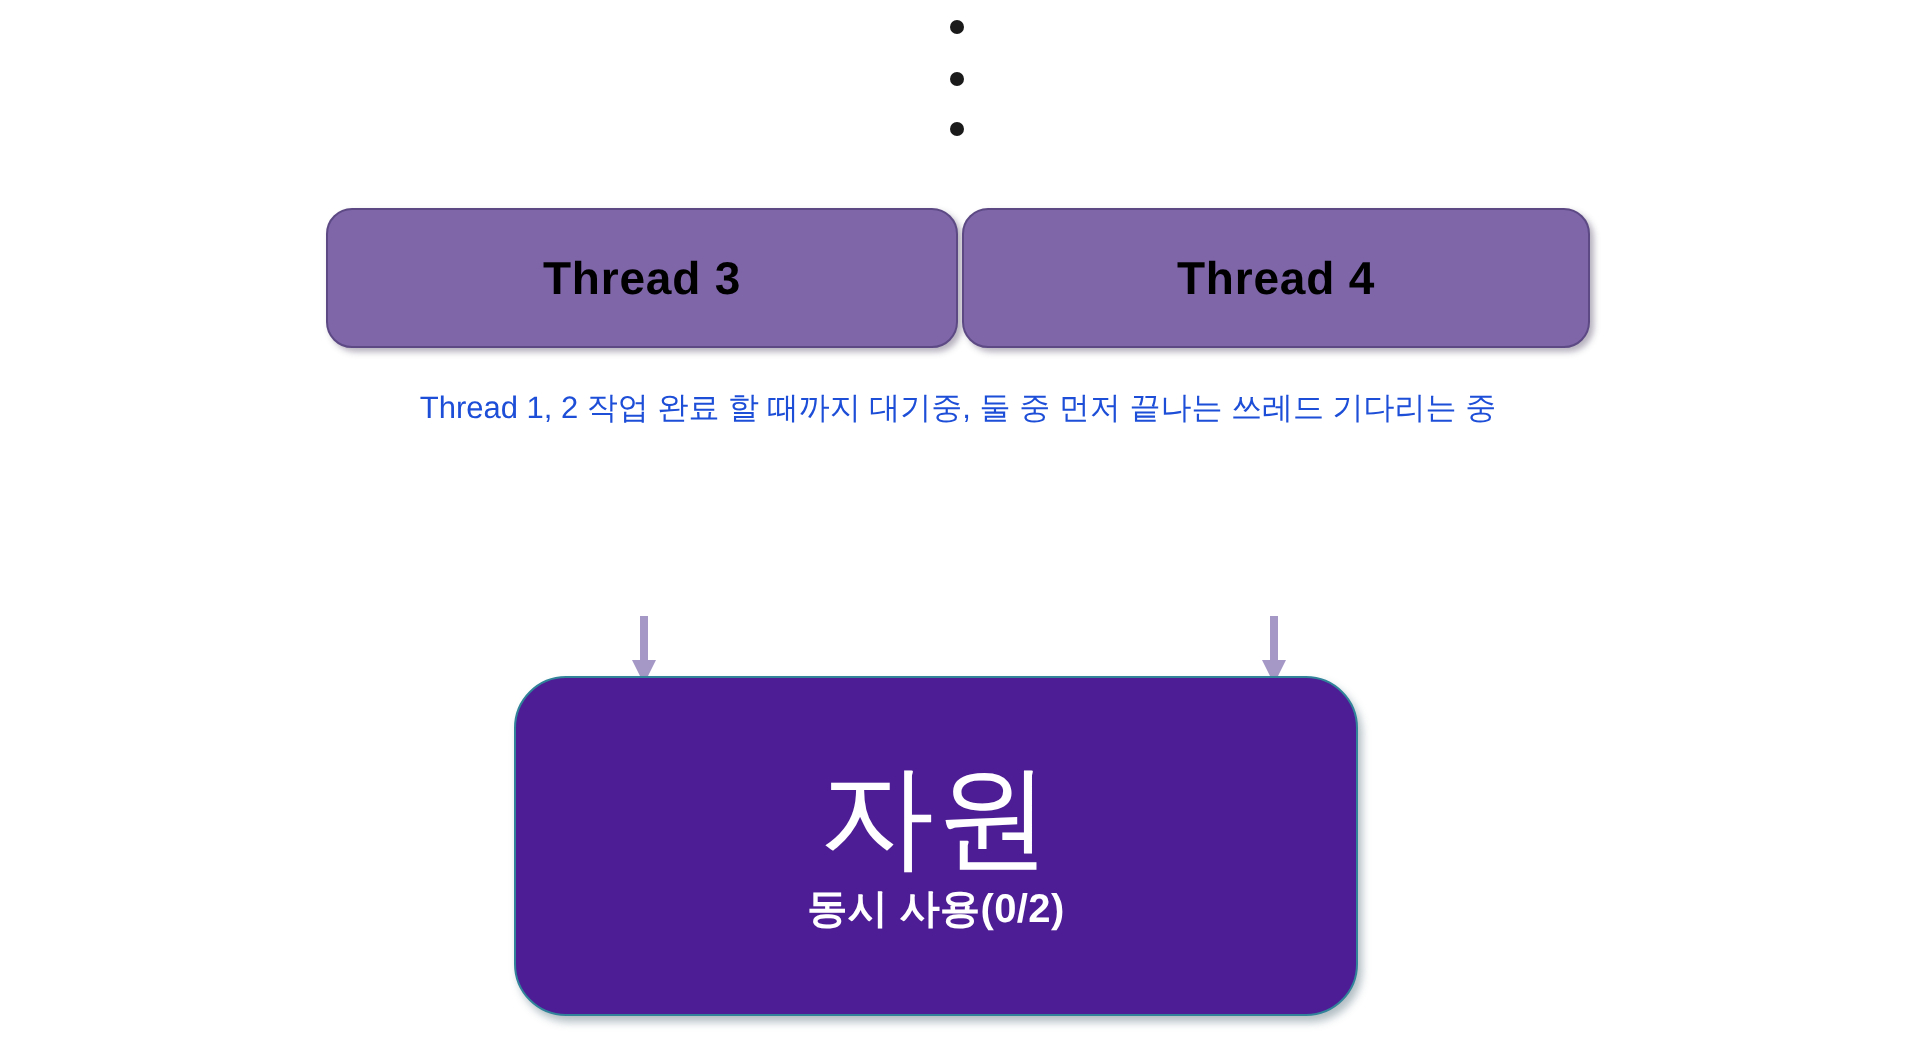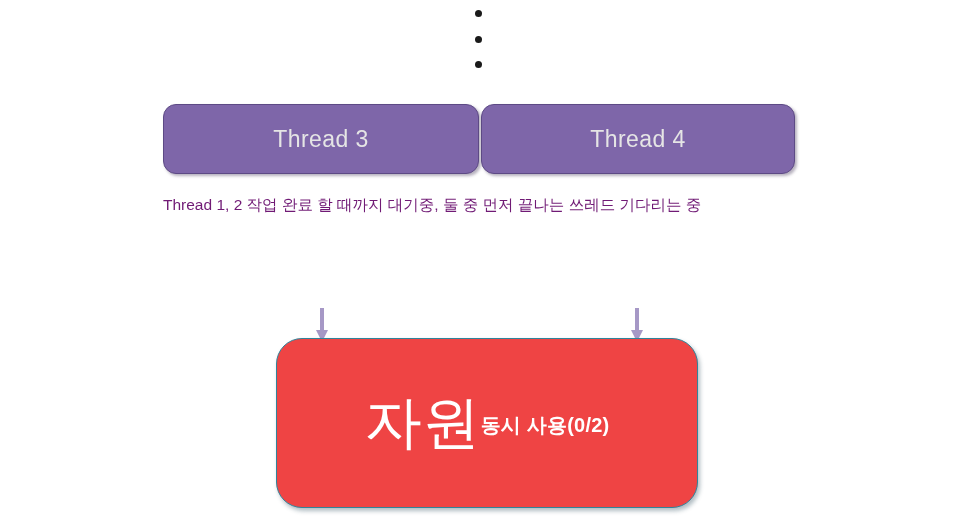--- a/index.html
+++ b/index.html
@@ -62,36 +62,36 @@
     border-radius: 13px;
     display: flex;
     align-items: center;
     justify-content: center;
     box-shadow: 2px 2px 3px rgba(80, 70, 100, 0.42);
   }
   .thread-box.left  { left: 0px;   width: 316px; }
   .thread-box.right { left: 318px; width: 314px; align-items: center; }
 
   .thread-label {
-    color: #e5e5e5;
+    color: #000000;
     font-size: 23px;
-    font-weight: 400;
+    font-weight: 700;
     letter-spacing: 0.4px;
     line-height: 1;
     white-space: nowrap;
   }
 
   
   .caption {
     position: absolute;
     left: 163px;
     top: 196px;
     width: 632px;
-    text-align: left;
-    color: #701a75;
+    text-align: center;
+    color: #1d4ed8;
     font-size: 15.5px;
     font-weight: 400;
     line-height: 1.2;
     white-space: nowrap;
   }
 
   
   .arrow {
     position: absolute;
     width: 12px;
@@ -114,30 +114,30 @@
     width: 0;
     height: 0;
     border-left: 6px solid transparent;
     border-right: 6px solid transparent;
     border-top: 12px solid #a698c6;
   }
 
   
   .resource-box {
     position: absolute;
-    left: 276px;
+    left: 257px;
     top: 338px;
     width: 422px;
     height: 170px;
     box-sizing: border-box;
-    background: #ef4444;
+    background: #4c1d95;
     border: 1.8px solid #31839a;
     border-radius: 26px;
     display: flex;
-    flex-direction: row;
+    flex-direction: column;
     align-items: center;
     justify-content: center;
     box-shadow: 2px 3px 4px rgba(60, 90, 105, 0.40);
   }
   .resource-title {
     color: #ffffff;
     font-size: 57px;
     font-weight: 400;
     line-height: 1.05;
     letter-spacing: 1px;

